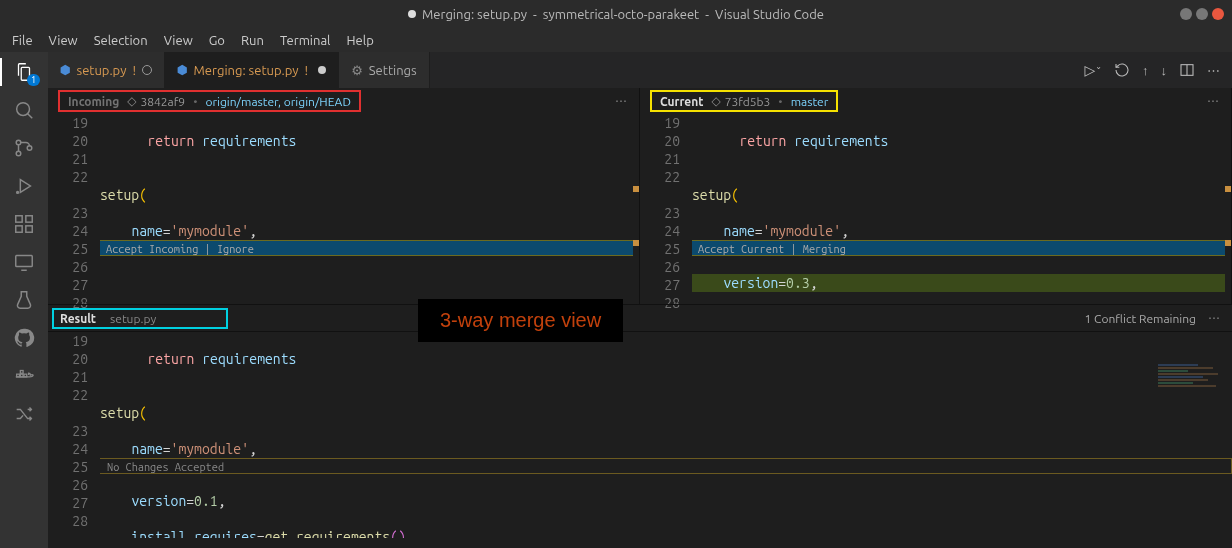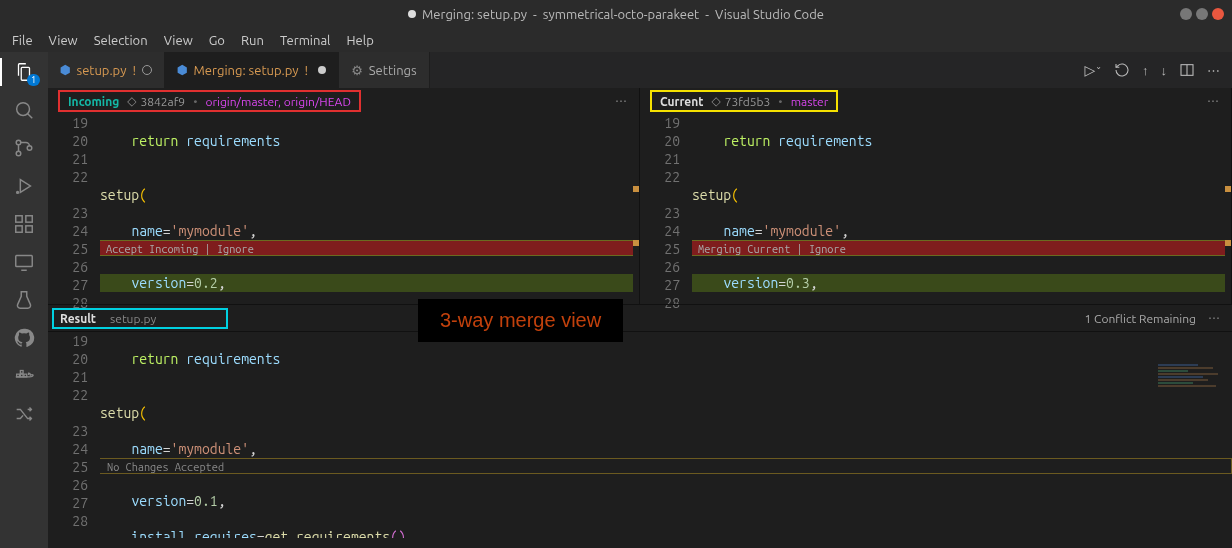--- a/index.html
+++ b/index.html
@@ -74,33 +74,33 @@
   .tab-actions span { cursor:default; }
   
   .pane-headers { display:flex; height:26px; }
   .pane-header {
     flex:1; display:flex; align-items:center; padding:0 10px; gap:8px;
     color:#aaa; font-size:12px; position:relative;
     border-right:1px solid #111;
   }
   .pane-header .br-tag { display:flex; align-items:center; gap:4px;}
   .pane-header .hash { color:#999; }
-  .pane-header .brname { color:#d946ef; }
+  .pane-header .brname { color:#7dd3fc; }
   .pane-header .dots { margin-left:auto; color:#888; letter-spacing:2px;}
   .box-red { border:2px solid #e03030; }
   .box-yellow { border:2px solid #f5e100; }
   
   .split { display:flex; height:190px; }
   .pane { flex:1; display:flex; font-family:"Consolas","Ubuntu Mono",monospace;
     font-size:14px; line-height:18px; position:relative;
     border-right:1px solid #111; }
   .gutter { width:52px; text-align:right; color:#717171; padding:0 12px 0 0;}
   .codelines { flex:1; white-space:pre; overflow:hidden; }
   .conflict-bar {
-    background:#7f1d1d; color:#aaa; font-size:11px;
+    background:#0c4a6e; color:#aaa; font-size:11px;
     padding:0 6px; height:16px; line-height:16px;
     border-top:1px solid #6b6b20; border-bottom:1px solid #6b6b20;
     margin-left:-52px; padding-left:58px;
   }
   .hlgreen { background:#3a4a1a; display:inline-block; width:100%; }
   .marker-col {
     width:6px; position:relative;
   }
   .mark { position:absolute; width:6px; height:6px; background:#c88f3f; }
   
@@ -126,21 +126,21 @@
     color:#888; font-size:11px; border:1px solid #6b5a20;
     padding:0 6px; height:16px; line-height:16px;
     margin-left:-52px; padding-left:58px;
   }
   .minimap {
     position:absolute; right:4px; top:32px; width:70px; height:70px;
     opacity:0.5;
   }
   .minimap div { height:2px; margin-bottom:1px; }
   
-  .kw { color:#bef264; } .fn { color:#9cdcfe; }
+  .kw { color:#fca5a5;margin-left:16px; } .fn { color:#9cdcfe; }
   .call { color:#dcdcaa; } .str { color:#ce9178; }
   .eq { color:#d4d4d4; } .num { color:#b5cea8; }
   .par { color:#f8c200; } .par2 { color:#d670d6; }
 
   svg { display:block; }
 </style>
 </head>
 <body>
 
 <div class="titlebar">
@@ -280,21 +280,21 @@
               <path d="M12 4v16"></path>
             </svg>
         </span>
         <span>⋯</span>
       </div>
     </div>
 
     <div class="pane-headers">
       <div class="pane-header">
         <span class="box-red" style="display:flex;align-items:center;gap:8px;padding:2px 8px">
-          <b style="color:#14b8a6">Incoming</b>
+          <b style="color:#737373">Incoming</b>
           <span class="br-tag">
               <span style="color:#888">◇</span>
               <span class="hash">3842af9</span>
             </span>
           <span style="color:#666">•</span>
           <span class="brname">origin/master, origin/HEAD</span>
         </span>
         <span class="dots">⋯</span>
       </div>
       <div class="pane-header">
@@ -315,41 +315,40 @@
 
       <div class="pane">
         <div class="gutter">
 19<br>20<br>21<br>22<br><br>23<br>24<br>25<br>26<br>27<br>28
         </div>
         <div class="codelines">
 <span>    </span><span class="kw">return</span> <span class="fn">requirements</span>
 <br><br><span class="call">setup</span><span class="par">(</span>
 <br><span>    </span><span class="fn">name</span><span class="eq">=</span><span class="str">'mymodule'</span><span class="eq">,</span>
 <div class="conflict-bar">Accept Incoming | Ignore</div>
-<span class="hlgreen"><span>    </span><span class="fn">version</span><span class="eq">=</span><span class="num">0.2</span><span class="eq">,</span></span>
 <br>
 <br>
 <br>
 <br>
         </div>
         <div class="marker-col">
           <div class="mark" style="top:72px"></div>
           <div class="mark" style="top:126px"></div>
         </div>
       </div>
 
       <div class="pane">
         <div class="gutter">
 19<br>20<br>21<br>22<br><br>23<br>24<br>25<br>26<br>27<br>28
         </div>
         <div class="codelines">
 <span>    </span><span class="kw">return</span> <span class="fn">requirements</span>
 <br><br><span class="call">setup</span><span class="par">(</span>
 <br><span>    </span><span class="fn">name</span><span class="eq">=</span><span class="str">'mymodule'</span><span class="eq">,</span>
-<div class="conflict-bar">Merging Current | Ignore</div>
+<div class="conflict-bar">Accept Current | Merging</div>
 <span class="hlgreen"><span>    </span><span class="fn">version</span><span class="eq">=</span><span class="num">0.3</span><span class="eq">,</span></span>
 <br>
 <br>
 <br>
 <br>
         </div>
         <div class="marker-col">
           <div class="mark" style="top:72px"></div>
           <div class="mark" style="top:126px"></div>
         </div>

